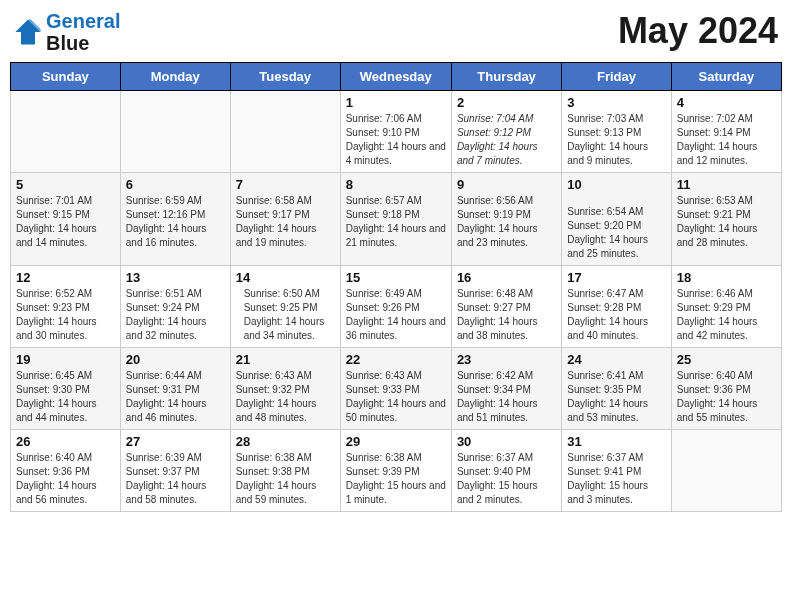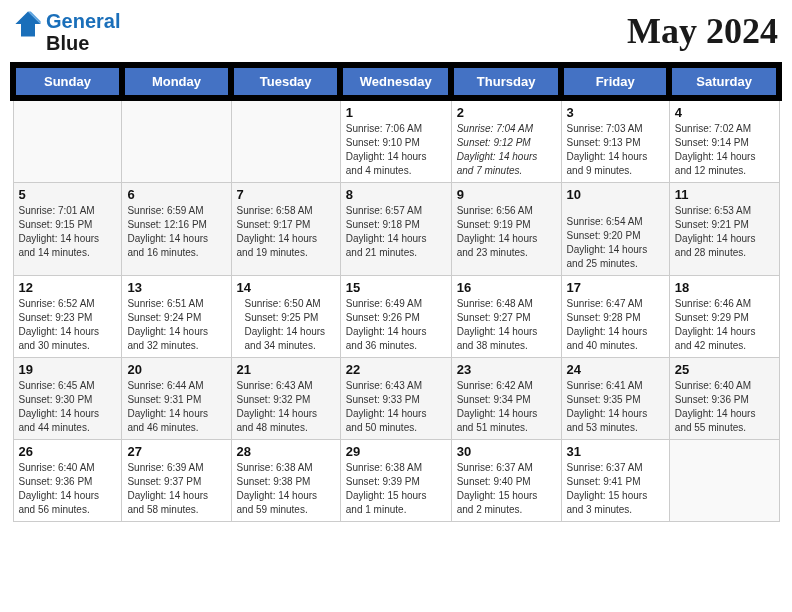--- a/index.html
+++ b/index.html
@@ -12,30 +12,29 @@
     }
     .header {
       display: flex;
       justify-content: space-between;
       align-items: flex-start;
       margin-bottom: 8px;
       padding: 0 4px;
     }
     .logo {
       display: flex;
-      align-items: flex-start;
+      align-items: center;
       gap: 4px;
     }
     .logo-icon {
       width: 28px;
       height: 28px;
     }
     .title-block {
       text-align: left;
-      font-family: Liberation Serif, serif;
     }
     .month-title {
       font-size: 36px;
       font-weight: bold;
       color: #1a1a1a;
     }
     .location {
       font-size: 16px;
       color: #333;
     }
@@ -44,21 +43,21 @@
       border-collapse: collapse;
       border: 1px solid #ccc;
     }
     .calendar th {
       background-color: #4472c4;
       color: #fff;
       text-align: center;
       padding: 6px 4px;
       font-size: 13px;
       font-weight: bold;
-      border: 6px solid #000000;
+      border: 1px solid #000000;
     }
     .calendar td {
       vertical-align: top;
       border: 1px solid #ccc;
       padding: 4px 5px;
       width: 113px;
       min-height: 80px;
       background: #fff;
       font-size: 10.5px;
       color: #222;

